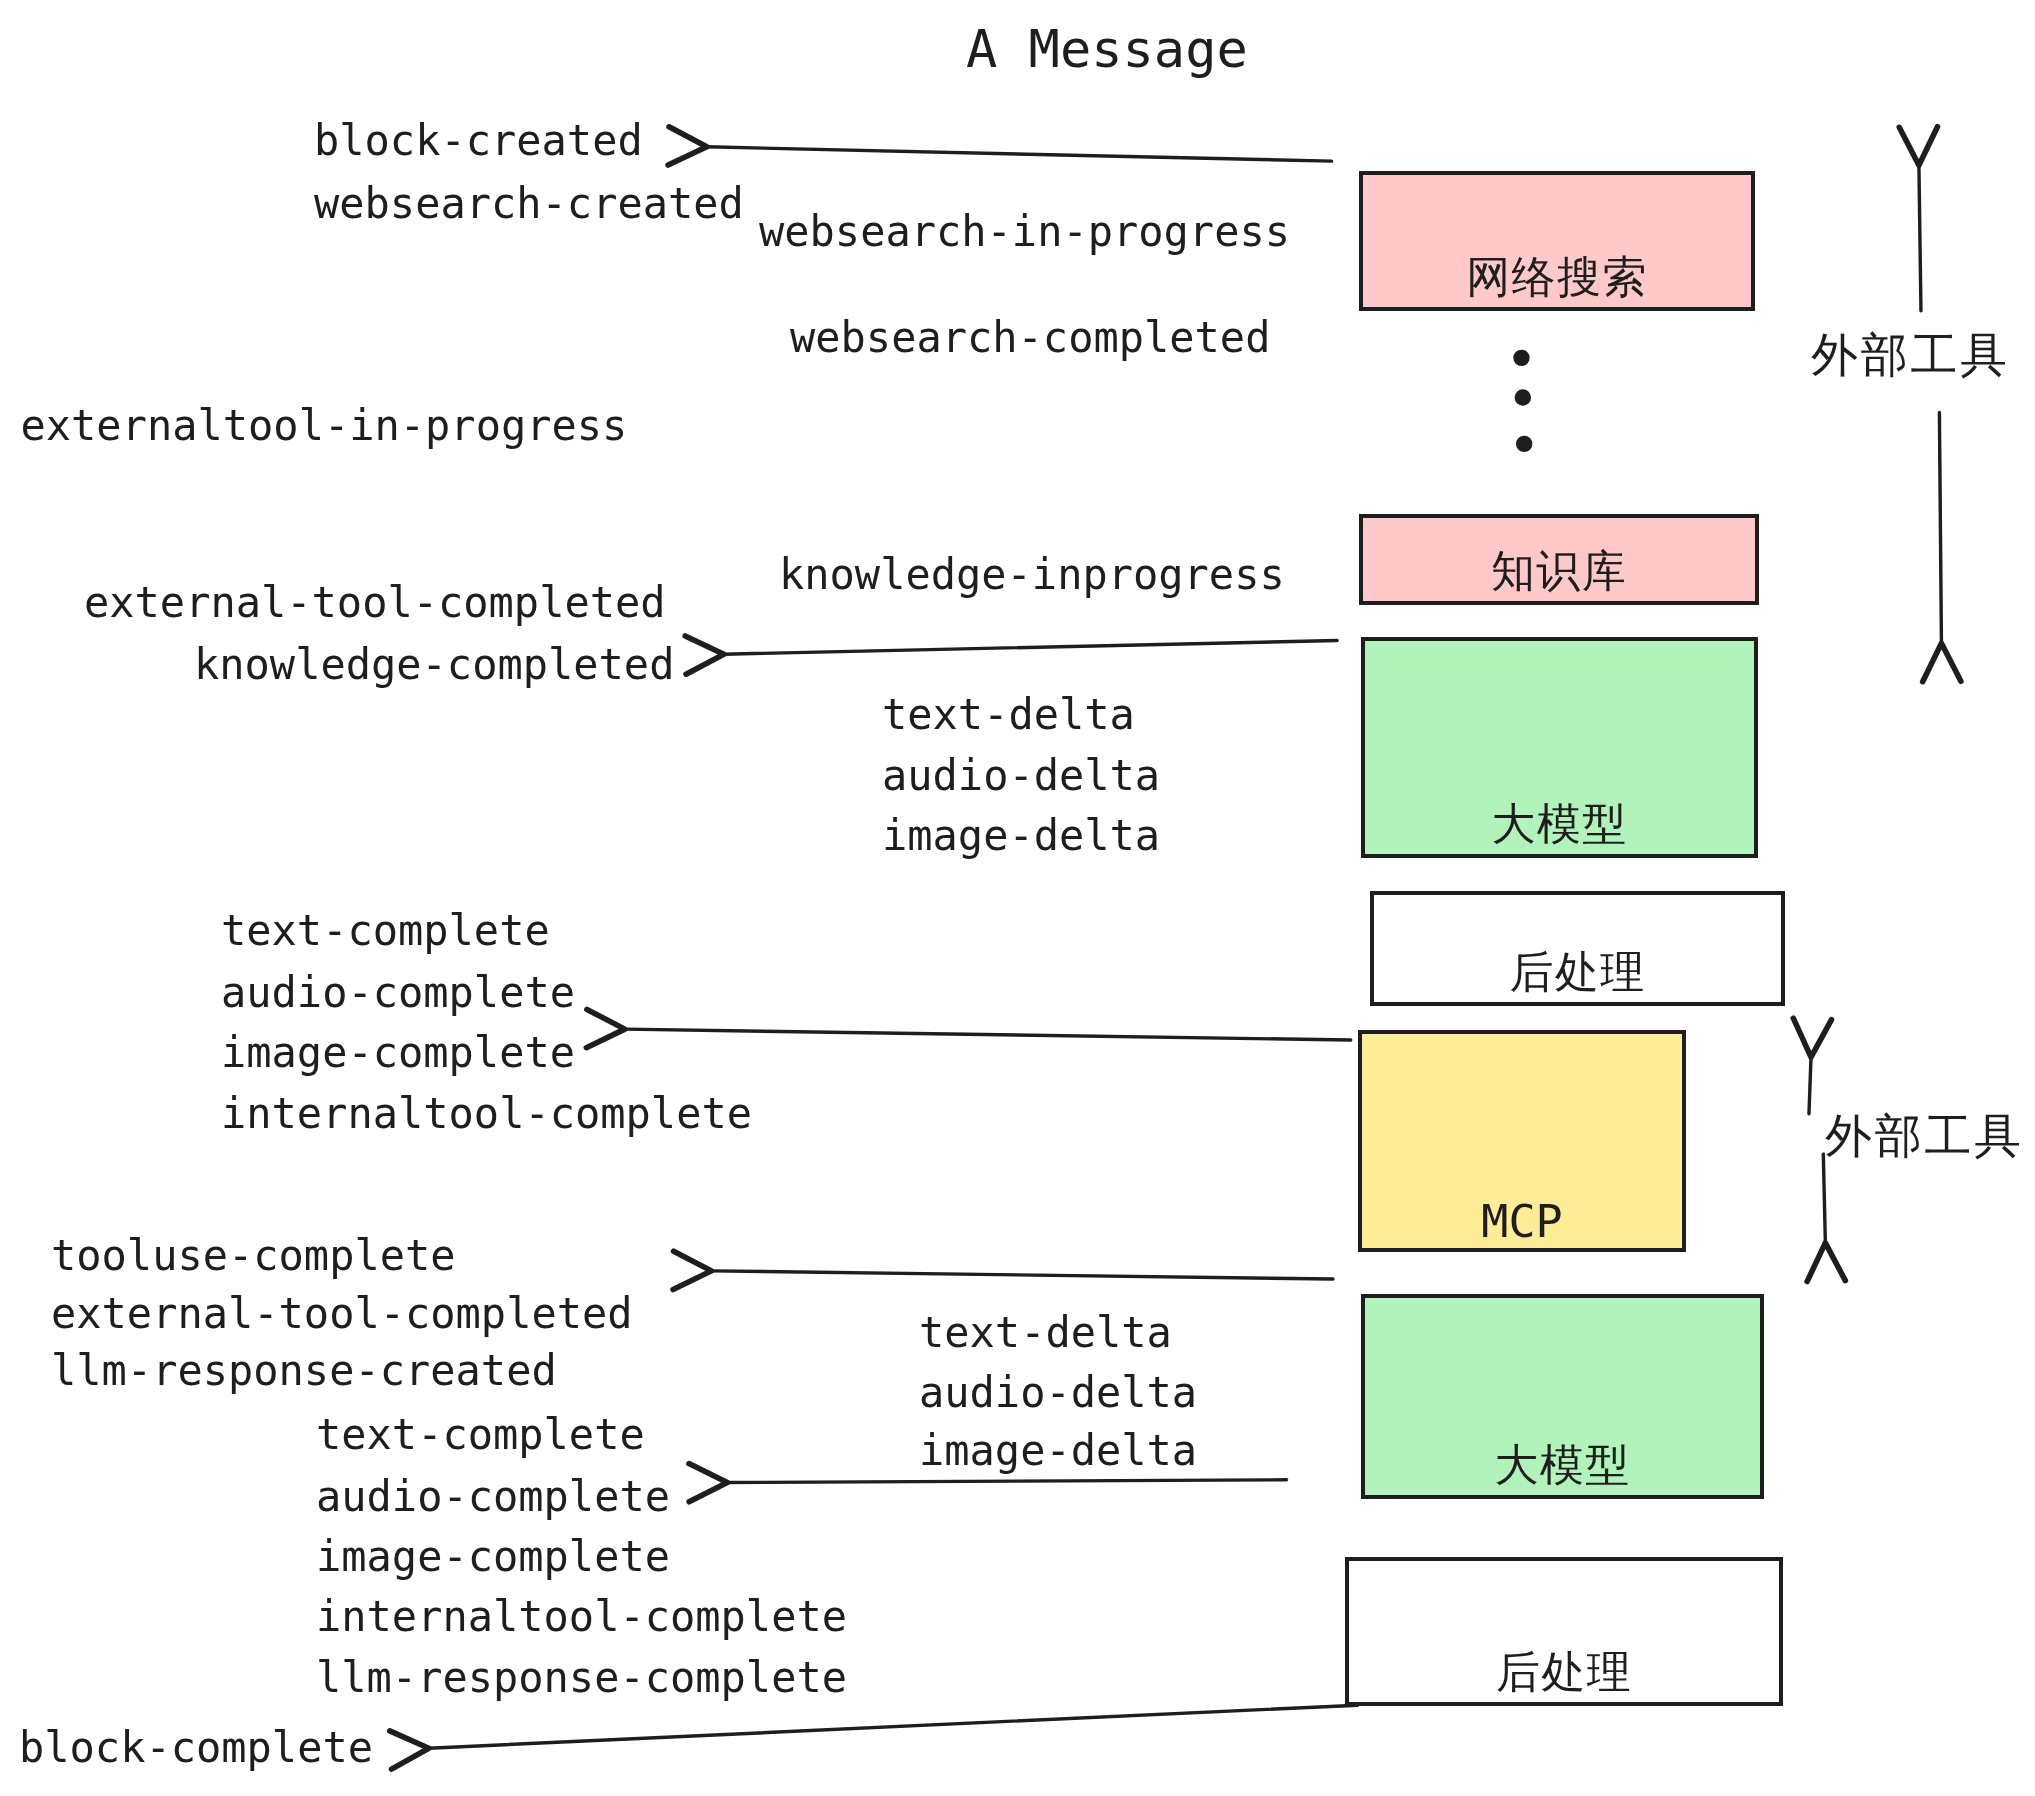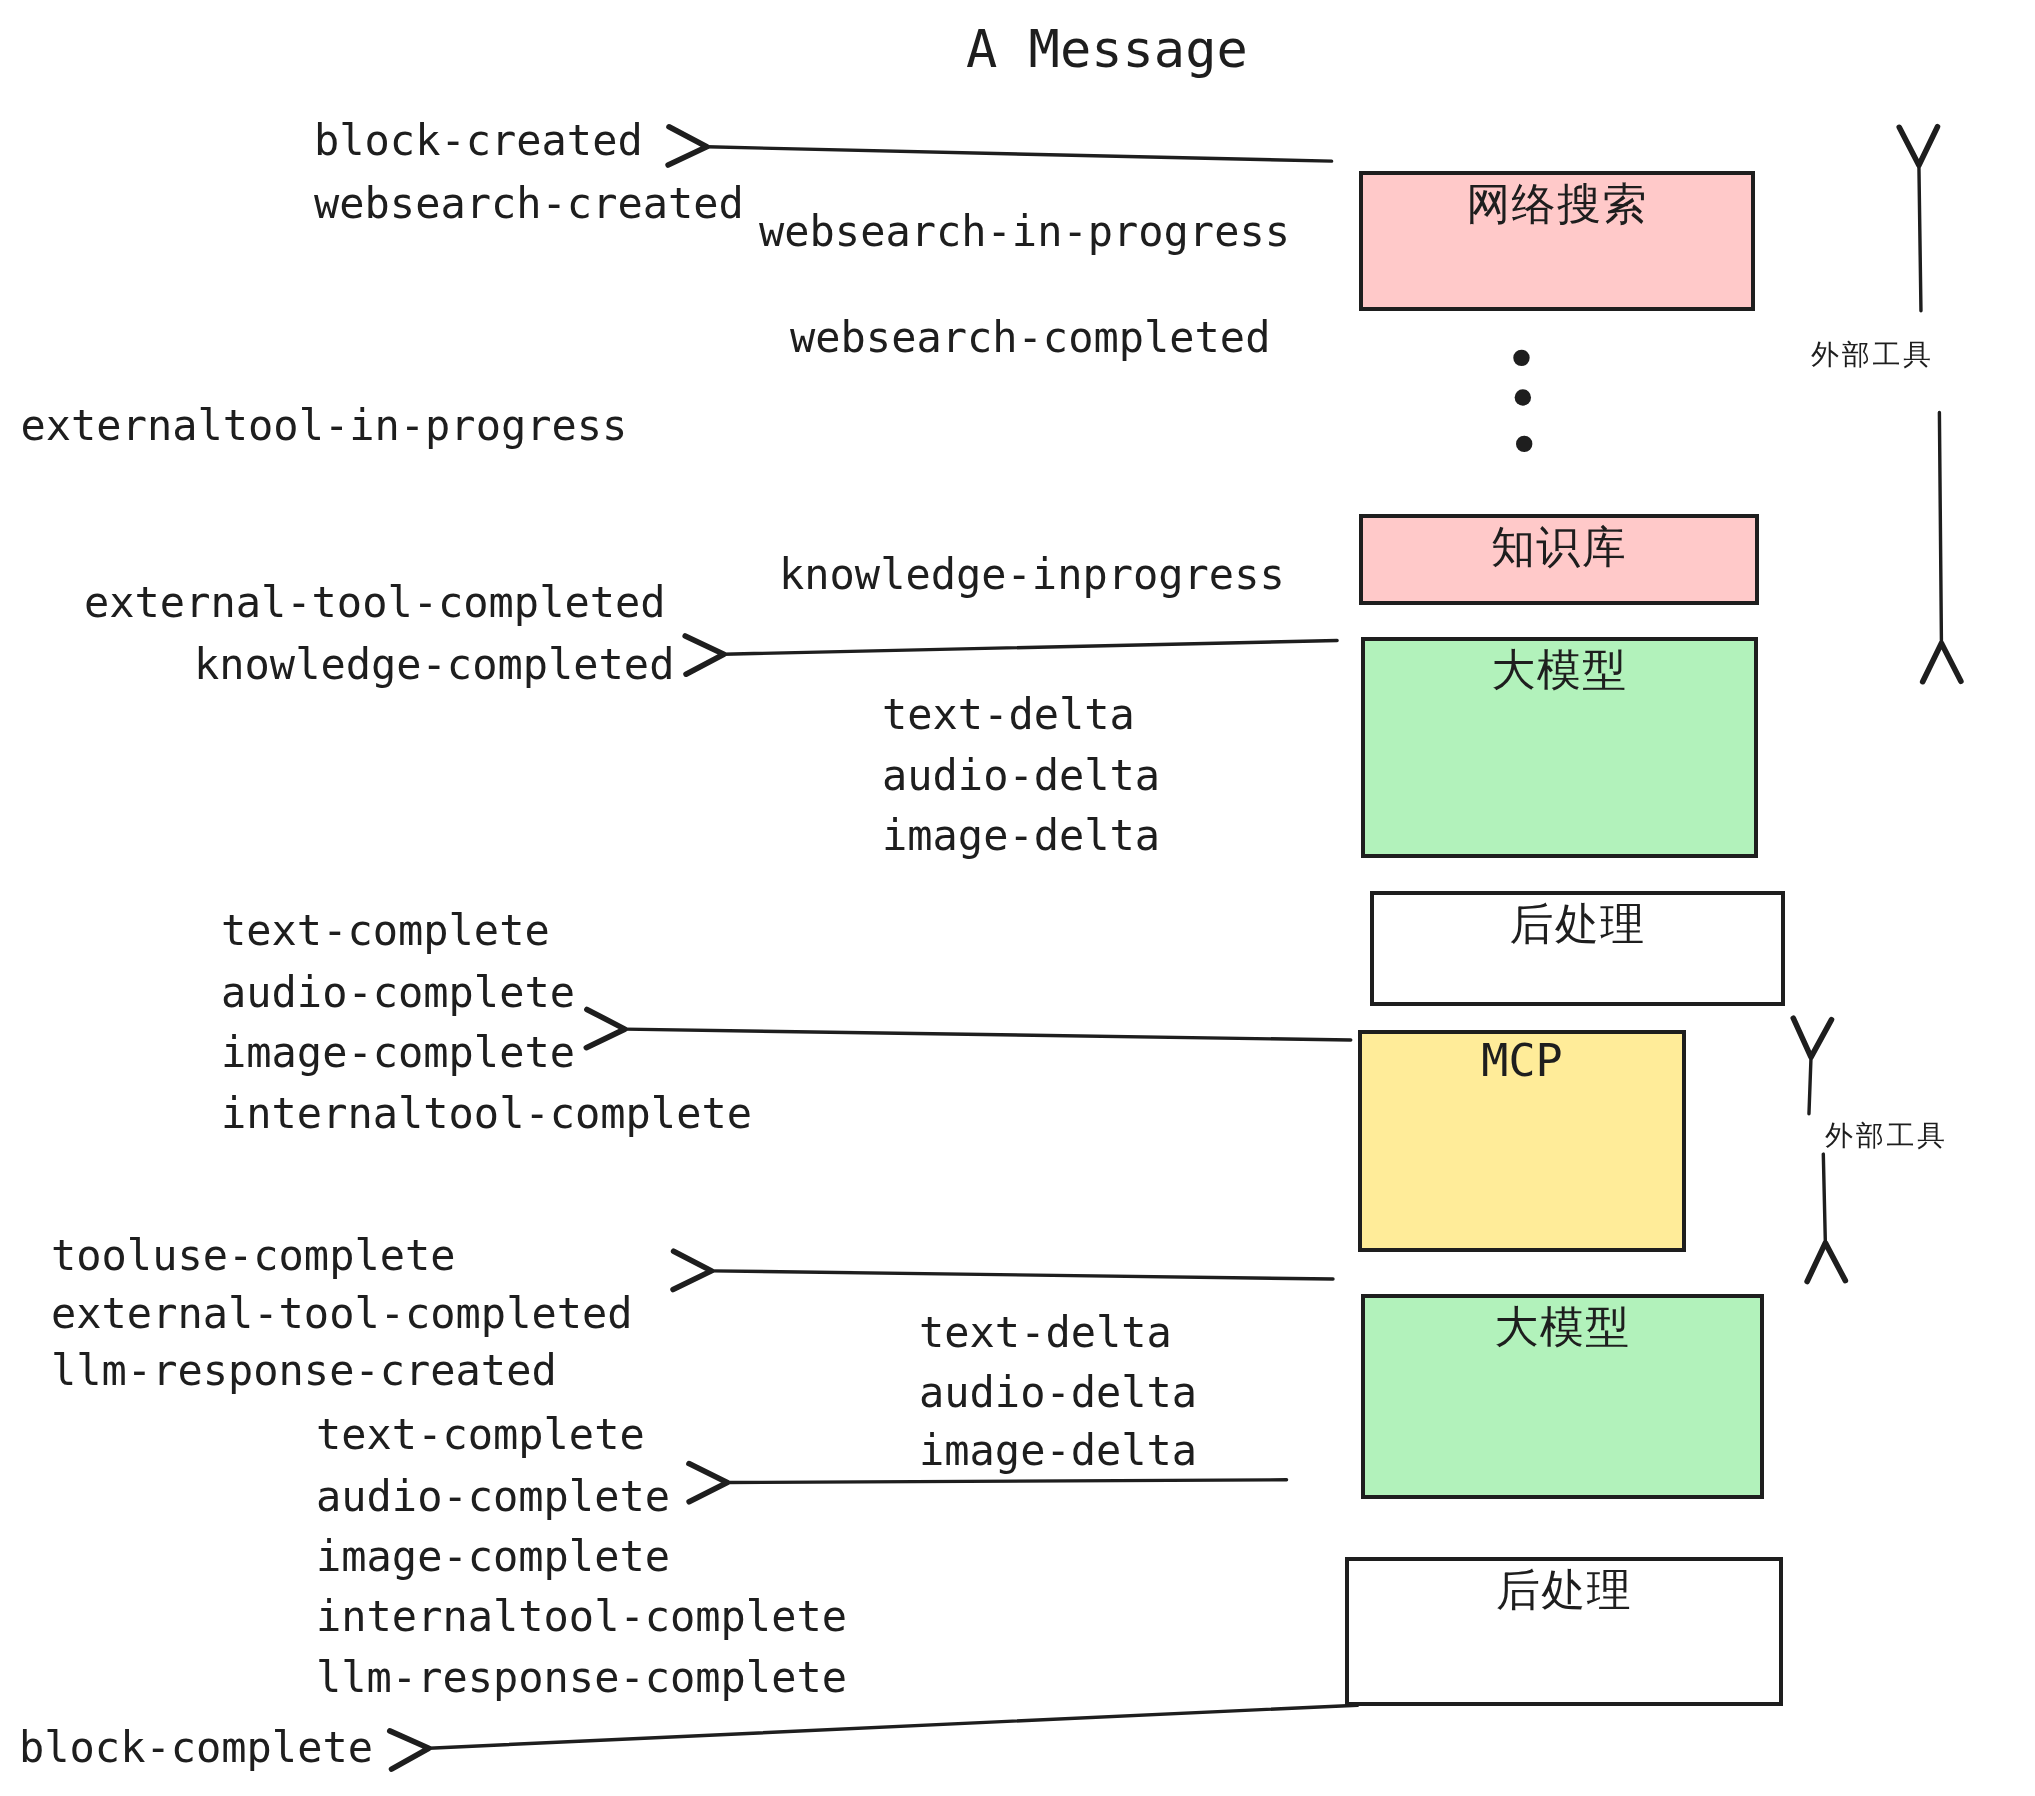--- a/index.html
+++ b/index.html
@@ -10,34 +10,34 @@
   .title {
     position:absolute; font-size:52px; white-space:nowrap; color:#1e1e1e;
     font-family:"DejaVu Sans Mono", monospace;
   }
   .ev {
     position:absolute; font-size:42px; white-space:nowrap; color:#1e1e1e;
     transform:translateY(-50%); font-family:"DejaVu Sans Mono", monospace;
   }
   .box {
     position:absolute; box-sizing:border-box; border:4.1px solid #1e1e1e;
-    display:flex; align-items:flex-start; justify-content:center;
+    display:flex; align-items:flex-end; justify-content:center;
   }
   .box .lbl {
     font-family:"DejaVu Sans", "Liberation Sans", sans-serif;
     font-size:44px; color:#1e1e1e; letter-spacing:1.4px; white-space:nowrap;
   }
   .box .lbl.mono { font-family:"DejaVu Sans Mono", monospace; font-size:45px; letter-spacing:0; }
   .bg-pink   { background:#ffc9c9; }
   .bg-green  { background:#b2f2bb; }
   .bg-yellow { background:#ffec99; }
   .bg-white  { background:#ffffff; }
   .ann {
     position:absolute; font-family:"DejaVu Sans", "Liberation Sans", sans-serif;
-    font-size:28px; color:#1e1e1e; letter-spacing:2.7px;
+    font-size:47px; color:#1e1e1e; letter-spacing:2.7px;
     transform:translateY(-50%); white-space:nowrap;
   }
   svg.overlay { position:absolute; left:0; top:0; width:2035px; height:1796px; pointer-events:none; }
   svg.overlay line { stroke:#1e1e1e; stroke-width:5; stroke-linecap:round; }
 </style>
 </head>
 <body>
 
 <div class="canvas">
 

